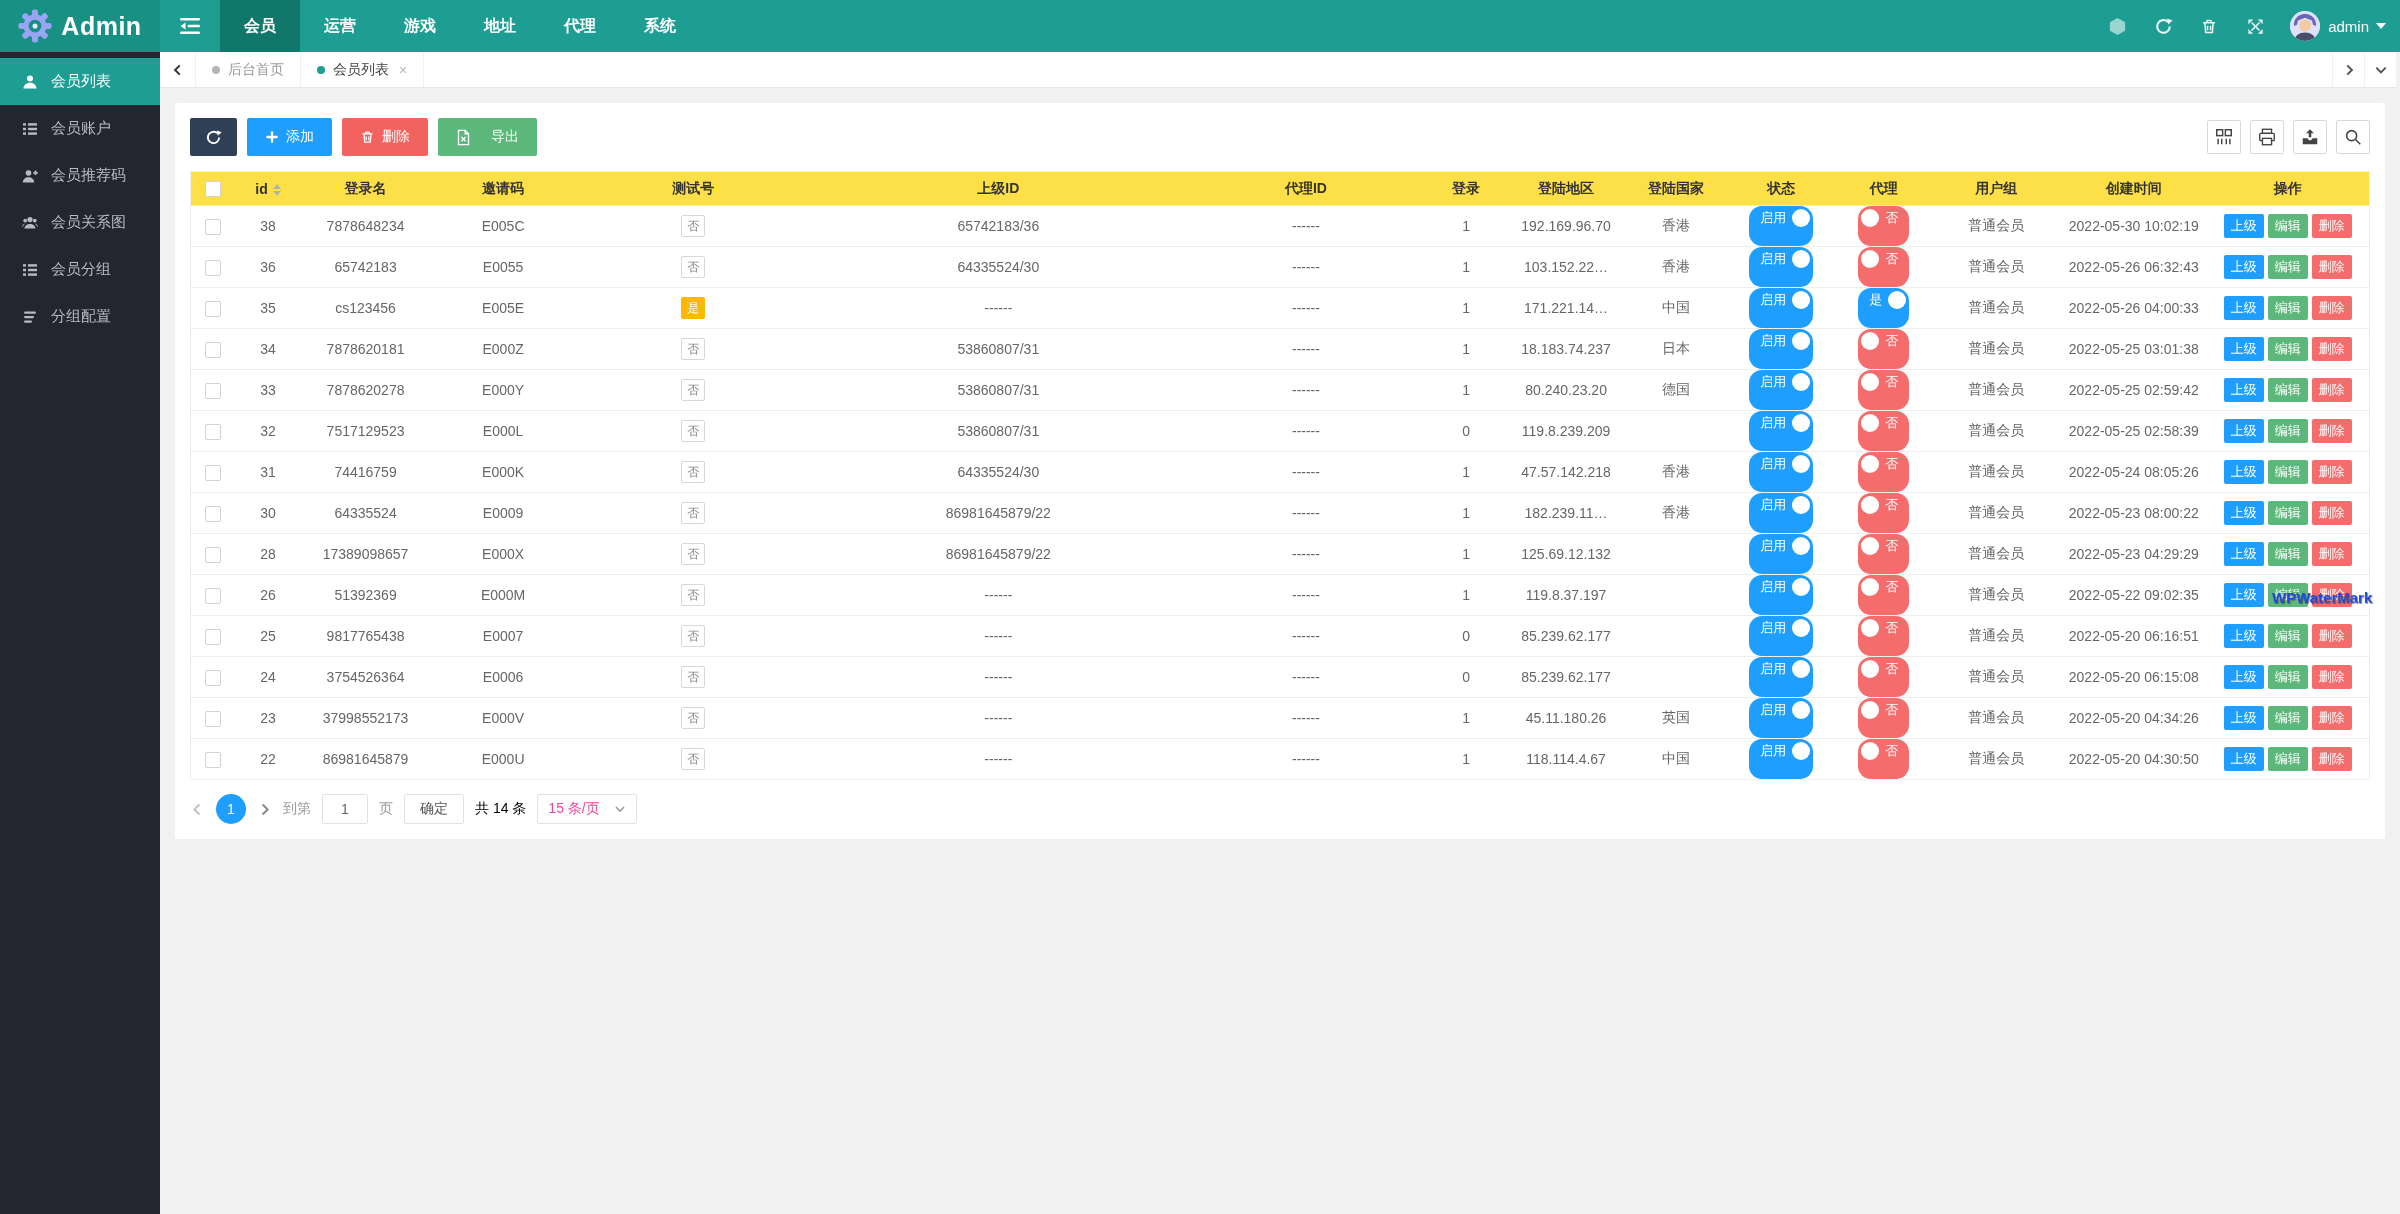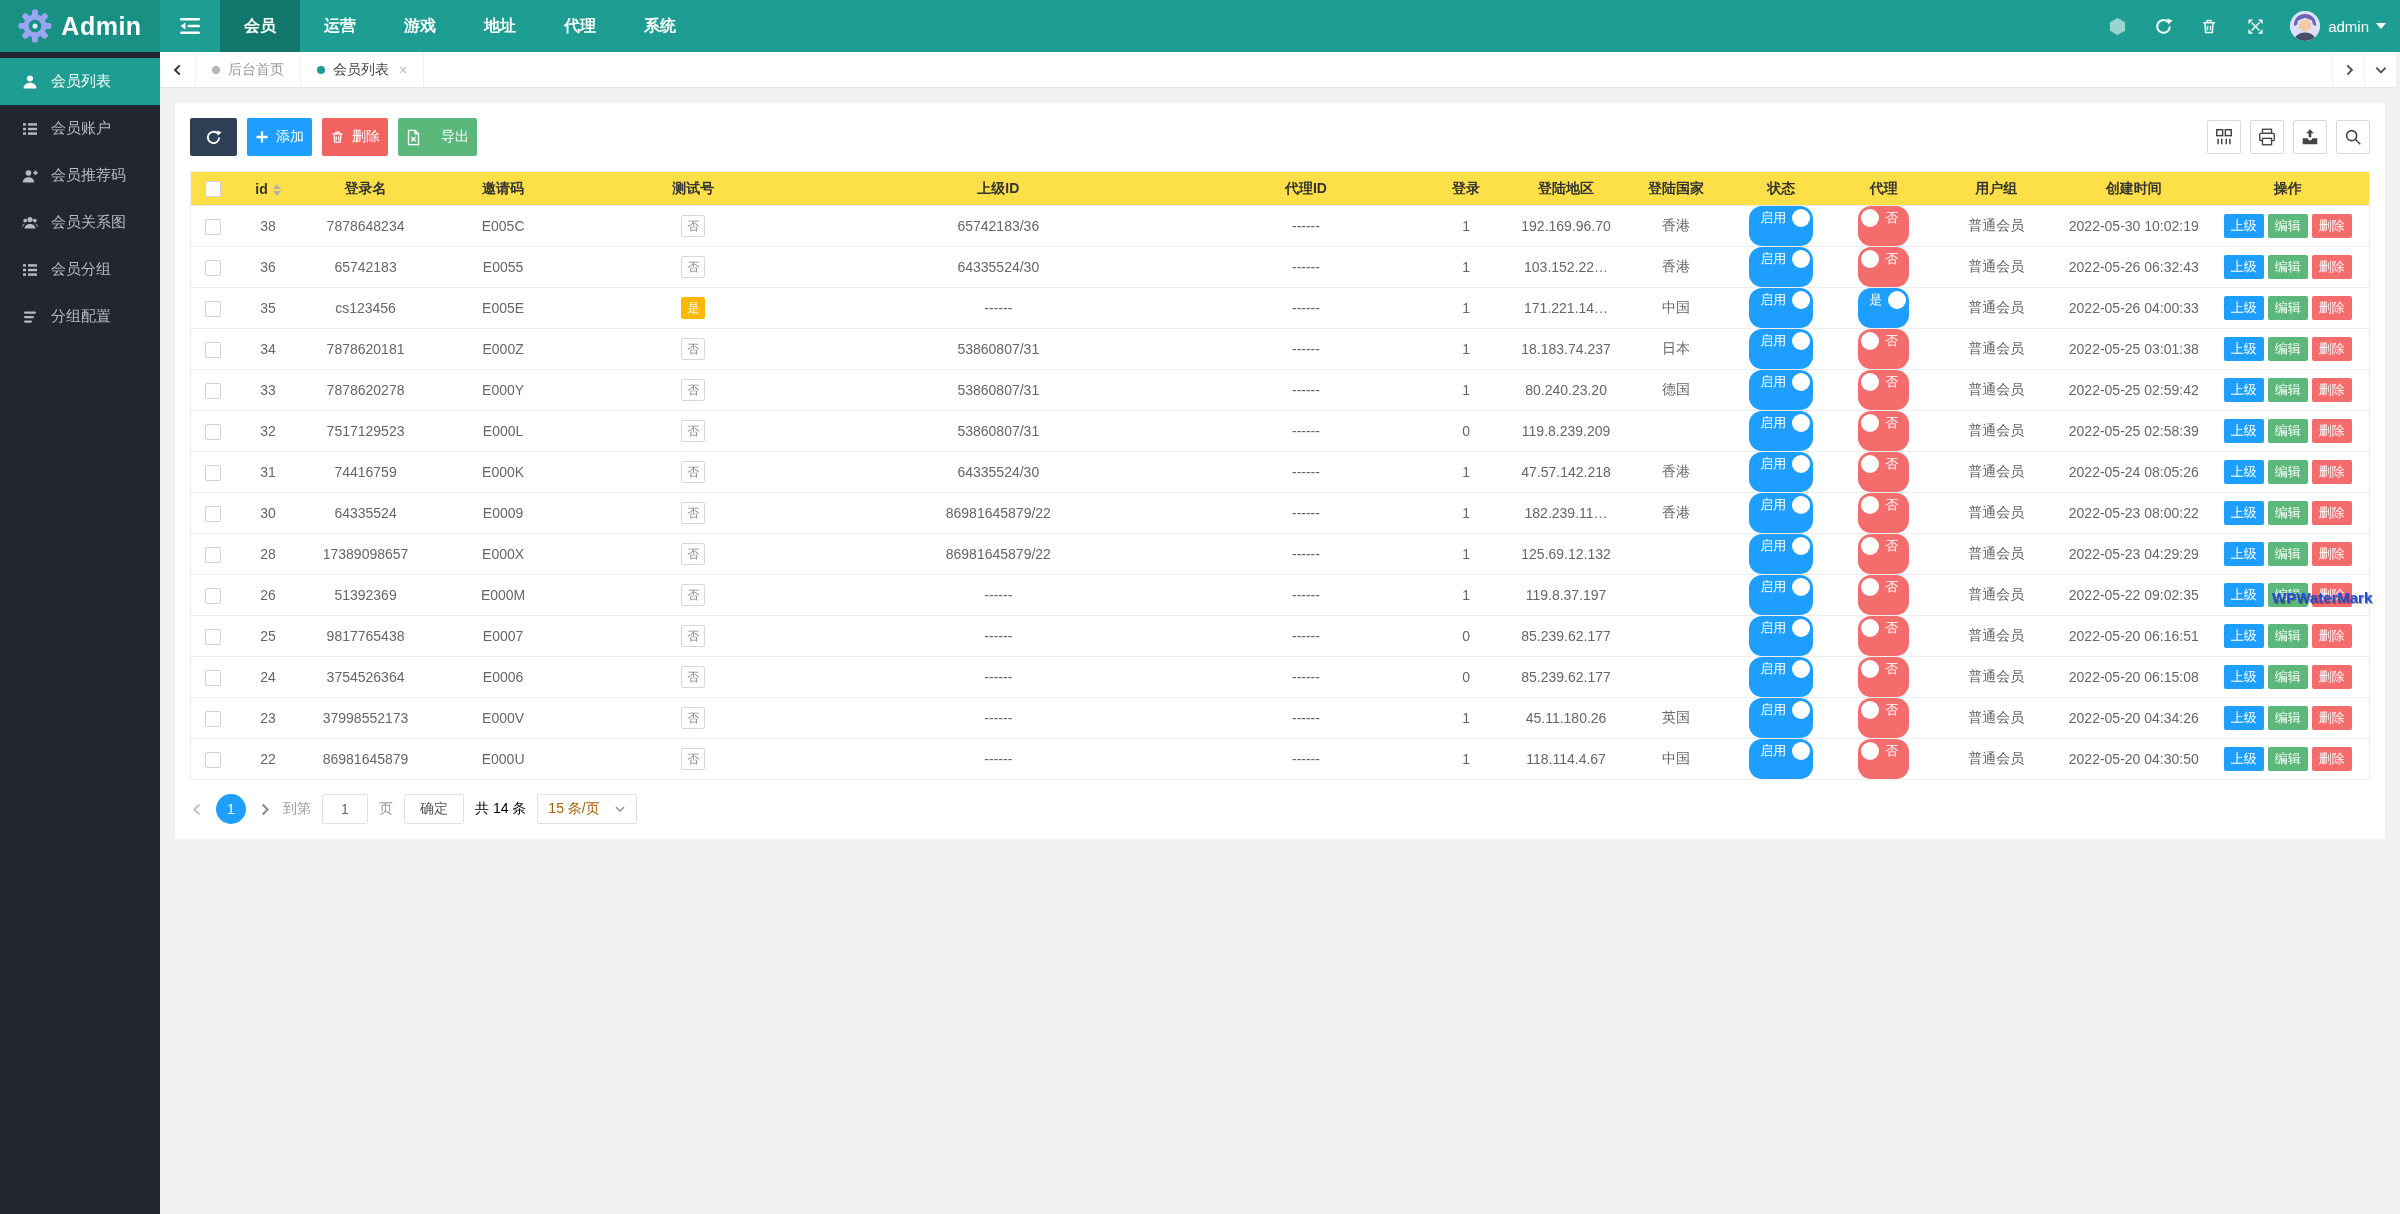--- a/index.html
+++ b/index.html
@@ -49,21 +49,21 @@
   .tab-right .cell { width:32px; display:flex; align-items:center; justify-content:center;
     border-left:1px solid #F0F0F0; color:#555; cursor:pointer; }
 
   
   .content { position:absolute; top:88px; left:160px; right:0; bottom:0; background:#F1F1F1;
     padding:15px; overflow:hidden; }
   .card { background:#fff; border-radius:2px; padding:15px; position:relative; }
 
   .toolbar { display:flex; align-items:center; gap:10px; }
   .btn { height:38px; border:none; border-radius:2px; color:#fff; font-size:14px;
-    display:inline-flex; align-items:center; gap:7px; padding:0 8px; cursor:pointer; }
+    display:inline-flex; align-items:center; gap:7px; padding:0 18px; cursor:pointer; }
   .btn-dark { background:#2F4056; padding:0 15px; }
   .btn-blue { background:#1E9FFF; }
   .btn-red { background:#F2635F; }
   .btn-green { background:#5CB87A;gap:20px; }
   .tool-icons { margin-left:auto; display:flex; gap:9px; }
   .tool-icon-btn { width:34px; height:34px; background:#fff; border:1px solid #D9D9D9;
     border-radius:2px; display:flex; align-items:center; justify-content:center; cursor:pointer; }
 
   
   table { width:100%; margin-top:15px; border-collapse:collapse; table-layout:fixed;
@@ -105,21 +105,21 @@
   .page-arrow { display:flex; align-items:center; cursor:pointer; color:#C2C2C2; }
   .page-arrow.next { color:#8A8A8A; }
   .page-num { width:30px; height:30px; border-radius:50%; background:#1E9FFF; color:#fff;
     display:flex; align-items:center; justify-content:center; font-size:14px; cursor:pointer; }
   .page-input { width:46px; height:30px; border:1px solid #E2E2E2; border-radius:2px;
     text-align:center; font-size:14px; color:#666; outline:none; }
   .confirm-btn { height:30px; padding:0 15px; background:#fff; border:1px solid #E2E2E2;
     border-radius:2px; font-size:14px; color:#555; cursor:pointer; }
   .total { color:#000000; }
   .size-select { height:30px; border:1px solid #E2E2E2; border-radius:2px; background:#fff;
-    display:flex; align-items:center; gap:14px; padding:0 10px; color:#a16207; font-size:14px;
+    display:flex; align-items:center; gap:14px; padding:0 10px; color:#ec4899; font-size:14px;
     cursor:pointer; }
 
   .watermark { position:absolute; left:2272px; top:589px; font-size:15px; font-weight:bold;
     color:#1d4ed8; text-shadow:1px 1px 1px rgba(60,0,0,.45); z-index:50; white-space:nowrap; }
 </style>
 </head>
 <body>
 
 <div class="navbar">
   <div class="logo">

